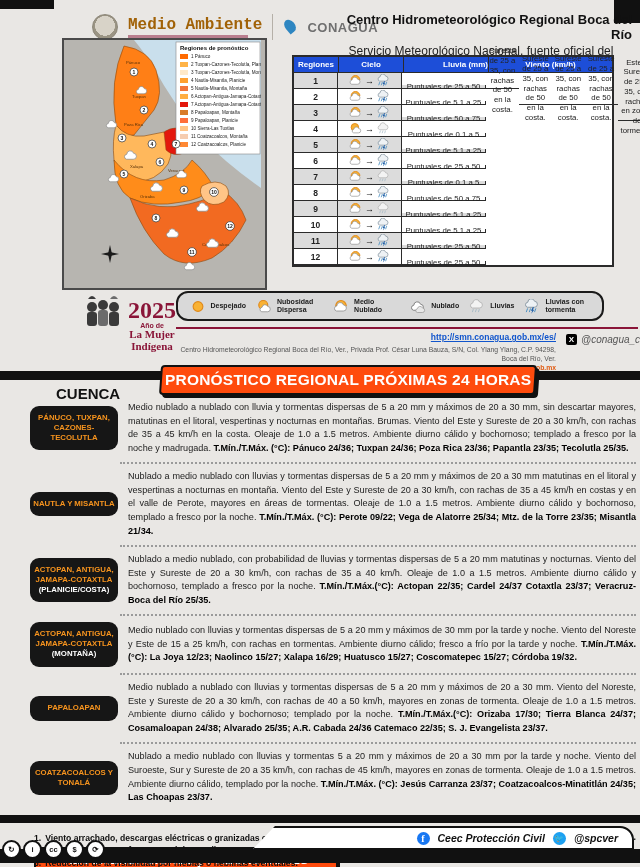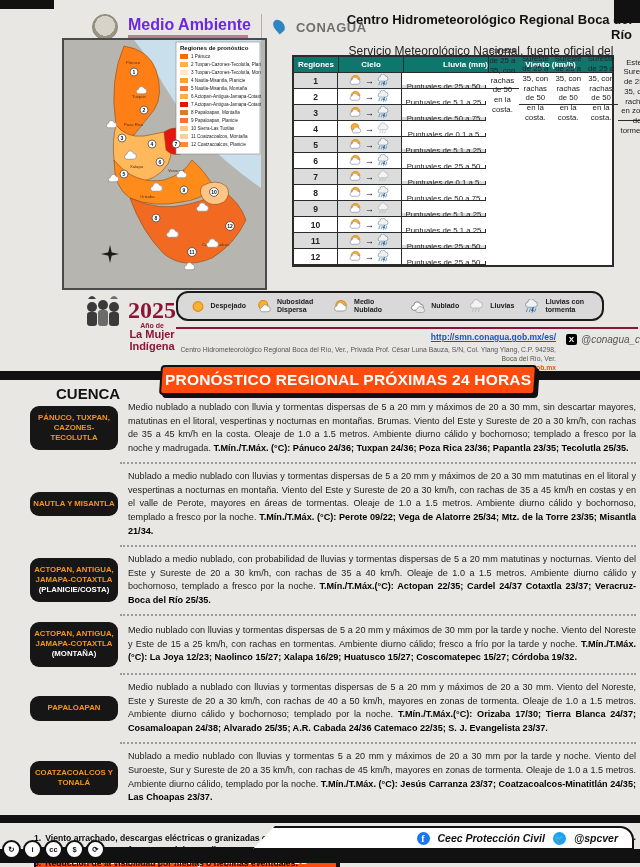--- a/index.html
+++ b/index.html
@@ -4,35 +4,35 @@
 <style>
   html,body{margin:0;padding:0;}
   body{width:640px;height:867px;background:#e9e7e4;font-family:"Liberation Sans",sans-serif;position:relative;overflow:hidden;color:#222;}
   .abs{position:absolute;}
   
   .corner-black-l{left:0;top:0;width:54px;height:9px;background:#111;}
   .corner-black-r{right:0;top:0;width:26px;height:23px;background:#111;}
   
   .hdr-left{left:92px;top:14px;display:flex;align-items:center;gap:10px;}
   .seal{width:24px;height:24px;border-radius:50%;background:radial-gradient(circle at 50% 45%,#d8d3c8 0 55%,#9a9484 56% 100%);border:1px solid #8c8678;}
-  .ma-text{font-family:Liberation Sans, sans-serif;font-weight:bold;color:#6d28d9;font-size:16px;line-height:1;}
+  .ma-text{font-family:Liberation Mono, monospace;font-weight:bold;color:#a16207;font-size:16px;line-height:1;}
   .ma-sub{height:3px;width:120px;background:#8a1538;margin-top:2px;opacity:.5;}
   .hdr-sep{width:1px;height:26px;background:#b5b0a8;}
   .drop{width:14px;height:20px;position:relative;}
   .drop:before{content:"";position:absolute;left:2px;top:2px;width:10px;height:14px;background:#2e86c1;border-radius:50% 50% 50% 0;transform:rotate(-40deg);}
   .conagua-text{color:#6f6f6f;font-weight:bold;font-size:13px;letter-spacing:.5px;}
   .hdr-right{left:330px;top:12px;width:302px;text-align:center;}
   .hdr-title{font-size:13px;font-weight:bold;color:#111;text-align:right;}
   .hdr-sub{font-size:12px;color:#222;margin-top:2px;}
   
   .map-box{left:62px;top:38px;width:201px;height:248px;border:2px solid #4a4a4a;background:#b7b5b0;}
   .map-box svg{display:block;}
   
   .ftable{left:292px;top:55px;width:318px;border:2px solid #2b2b2b;background:#fff;font-size:7.6px;}
-  .ft-head{display:flex;background:#0f766e;color:#fff;font-weight:bold;text-align:center;border-bottom:1px solid #2b2b2b;}
+  .ft-head{display:flex;background:#1d4ed8;color:#fff;font-weight:bold;text-align:center;border-bottom:1px solid #2b2b2b;}
   .ft-head div{padding:3px 0;font-size:8px;}
   .h-reg{width:44px;border-right:1px solid #2b2b2b;}
   .h-sky{width:64px;border-right:1px solid #2b2b2b;}
   .h-rain{width:84px;border-right:1px solid #2b2b2b;text-align:right;}
   .h-wind{flex:1;}
   .ft-body{display:flex;}
   .ft-left{display:grid;grid-template-columns:44px 64px 84px;grid-auto-rows:16px;}
   .trow{display:contents;}
   .t-cell{border-right:1px solid #2b2b2b;border-bottom:1px solid #2b2b2b;display:flex;align-items:center;justify-content:center;}
   .trow.odd .t-cell{background:#dcdcdc;}
@@ -48,21 +48,21 @@
   
   .wx-legend{left:176px;top:291px;width:428px;height:30px;background:#d9d9d9;border:2px solid #1a1a1a;border-radius:12px;display:flex;align-items:center;justify-content:space-around;padding:0 6px;box-sizing:border-box;}
   .wx-item{display:flex;align-items:center;gap:4px;}
   .wx-item .lbl{font-size:7px;font-weight:bold;color:#1a1a1a;line-height:1.1;max-width:46px;}
   .wx-item svg{width:18px;height:15px;}
   
   .women{left:84px;top:293px;width:40px;height:52px;}
   .logo2025{left:124px;top:290px;width:56px;text-align:center;color:#8a1538;margin-top:8px;}
   .logo2025 .y{font-family:"Liberation Serif",serif;font-size:24px;font-weight:bold;line-height:1;}
   .logo2025 .a{font-size:7px;font-weight:bold;line-height:1;}
-  .logo2025 .m{font-family:Liberation Sans, sans-serif;font-size:11px;font-weight:bold;line-height:1.05;}
+  .logo2025 .m{font-family:Liberation Serif, serif;font-size:11px;font-weight:bold;line-height:1.05;}
   
   .maroon-line{left:176px;top:327px;width:462px;height:2px;background:#8a1538;}
   .contact{left:176px;top:332px;width:380px;text-align:right;}
   .contact .url{color:#1155cc;font-weight:bold;text-decoration:underline;font-size:8.5px;}
   .contact .addr{font-size:6.8px;color:#555;margin-top:3px;line-height:1.35;}
   .contact .mails{color:#e05a10;font-weight:bold;}
   .xhandle{left:566px;top:334px;display:flex;align-items:center;gap:4px;}
   .xlogo{width:11px;height:11px;background:#000;color:#fff;font-weight:bold;font-size:8px;display:flex;align-items:center;justify-content:center;border-radius:2px;}
   .xhandle span.h{font-size:10px;color:#555;font-style:italic;}
   

